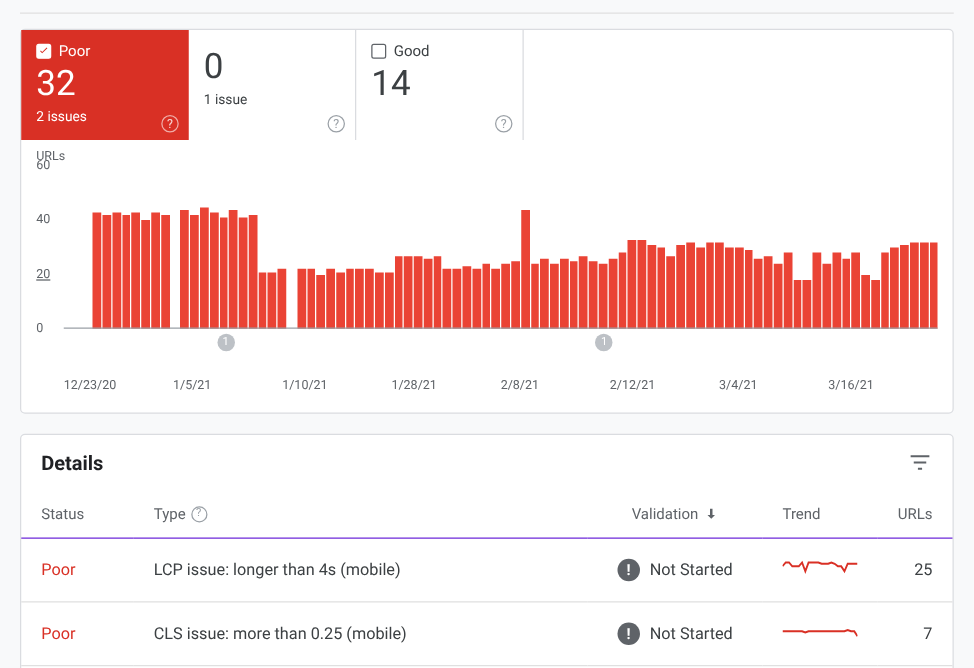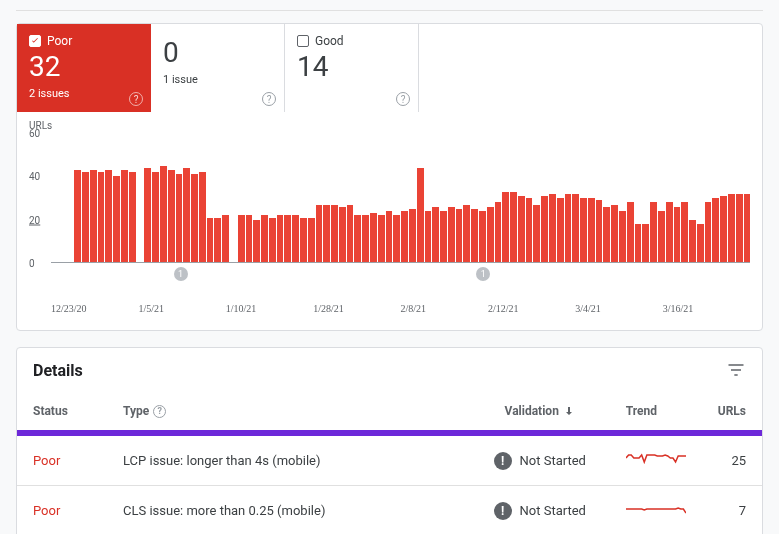--- a/index.html
+++ b/index.html
@@ -62,41 +62,41 @@
   }
   .gridline {
     position: absolute; left: 22px; right: 0; height: 0;
   }
   .gridline.zero { border-top: 1px solid #9aa0a6; }
   .bars { display: flex; align-items: flex-end; flex: 1; height: 100%; gap: 1px; }
   .bar { flex: 1; background: #ea4335; min-width: 4px; }
   .bar.empty { background: transparent; }
   .xaxis {
     display: flex; padding-left: 22px; margin-top: 18px;
-    font-size: 10px; color: #5f6368; font-family: Liberation Serif, serif;
+    font-size: 10px; color: #5f6368;
   }
   .xaxis span { flex: 1; text-align: left; }
   .annot-row { position: relative; height: 18px; padding-left: 22px; margin-top: 4px; }
   .annot-dot {
     position: absolute; width: 14px; height: 14px; border-radius: 50%;
     background: #bdc1c6; color: #fff; font-size: 9px;
     display: flex; align-items: center; justify-content: center;
   }
 
   .details-panel { margin-top: 16px; }
   .details-head {
     display: flex; align-items: center; justify-content: space-between;
     padding: 12px 16px;
   }
   .details-head h2 { font-size: 16px; font-weight: 700; color: #202124; }
   .filter-icon { width: 20px; height: 20px; color: #5f6368; cursor: pointer; }
   table { width: 100%; border-collapse: collapse; }
   thead th {
-    text-align: left; font-weight: 700; font-size: 12px; color: #5f6368;
-    padding: 12px 16px; border-bottom: 6px solid #6d28d9;
+    text-align: left; font-weight: 400; font-size: 12px; color: #5f6368;
+    padding: 12px 16px; border-bottom: 1px solid #6d28d9;
   }
   thead th.right, tbody td.right { text-align: right; }
   thead th.center, tbody td.center { text-align: center; }
   tbody td {
     padding: 14px 16px; font-size: 13px; color: #3c4043;
     border-bottom: 1px solid #e0e0e0;
   }
   .status-poor { color: #d93025; }
   .val-cell { display: inline-flex; align-items: center; gap: 8px; }
   .val-dot {

